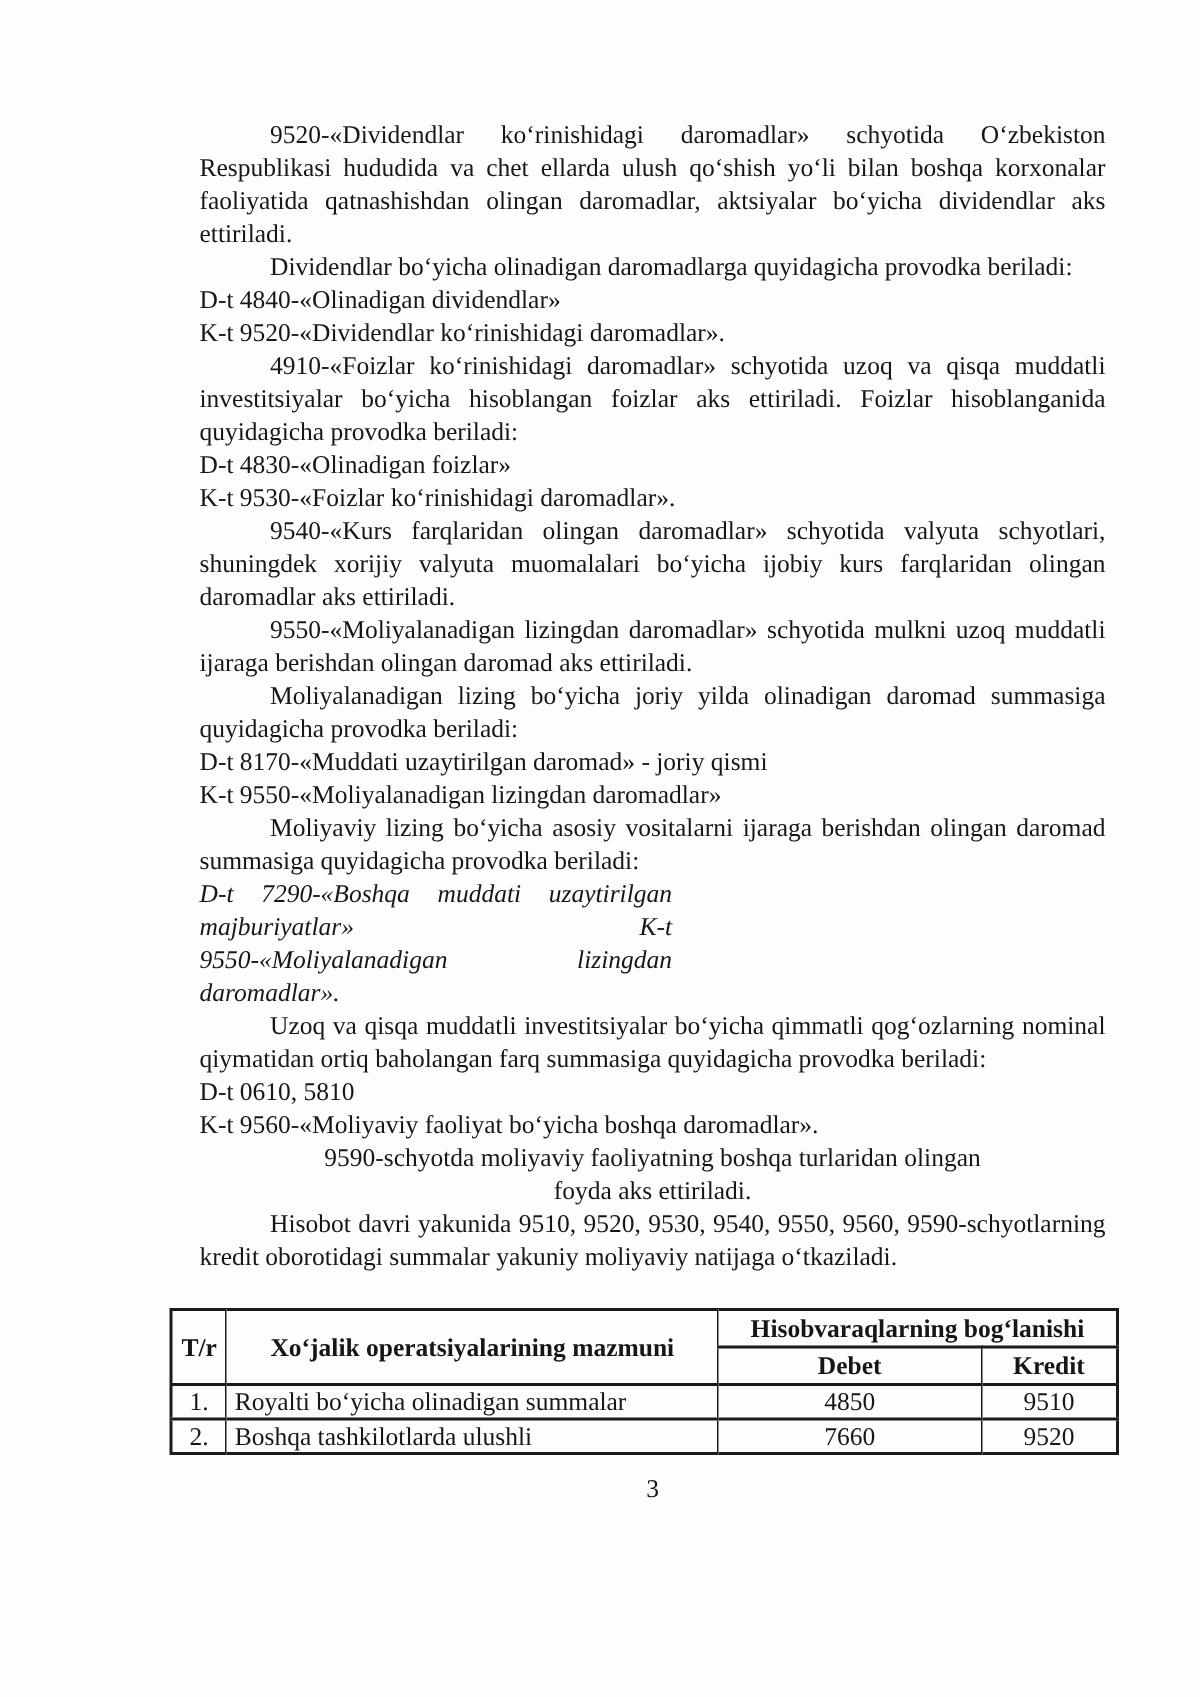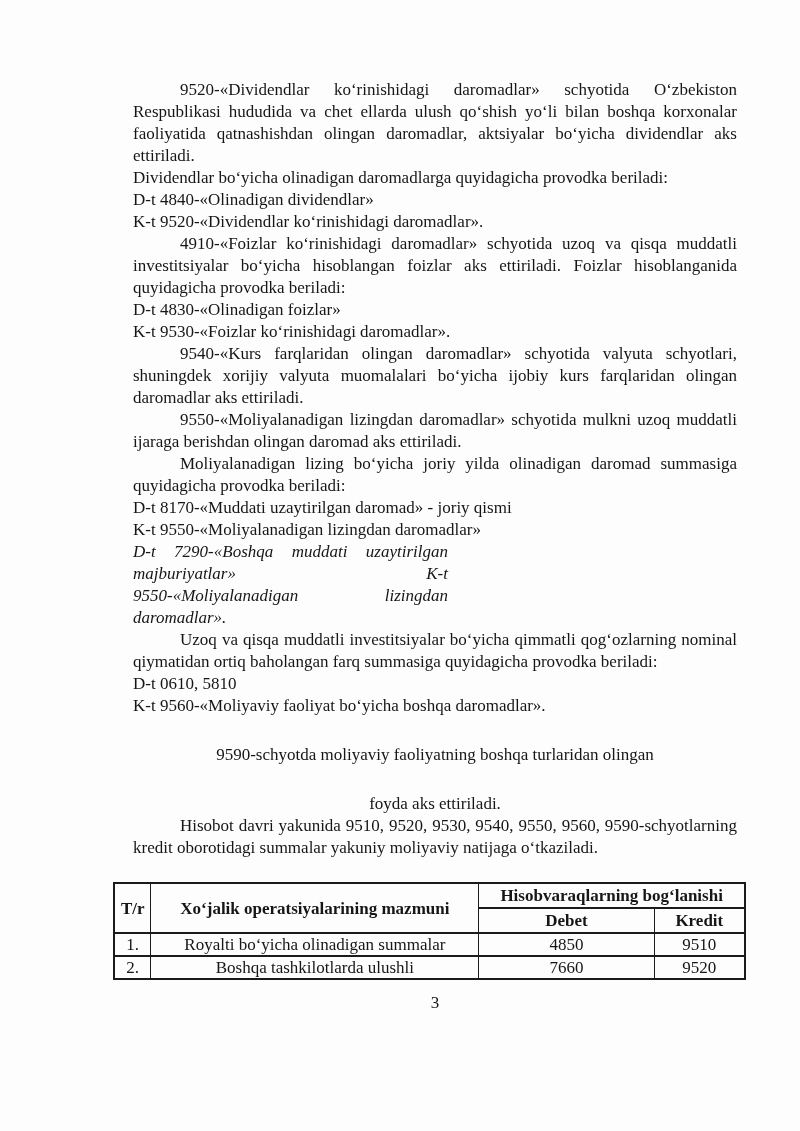--- a/index.html
+++ b/index.html
@@ -18,22 +18,22 @@
   }
   .page {
     box-sizing: border-box;
     width: 800px;
     height: 1131px;
     padding: 79px 63px 0 133px;
   }
   p { margin: 0; }
   .justify { text-align: justify; }
   .indent  { text-indent: 47px; }
-  .leftpad { }
-  .center  { text-align: center; margin-top: 27px; }
+  .leftpad { margin-left: 47px; }
+  .center  { text-align: center; }
 
   .narrow { width: 315px; font-style: italic; }
   .nline.just {
     text-align: justify;
     -moz-text-align-last: justify;
     text-align-last: justify;
   }
   .nline.spread {
     display: flex;
     justify-content: space-between;
@@ -55,21 +55,21 @@
     font-size: 17px;
     line-height: 21px;
   }
   .ops-table th {
     font-weight: bold;
     text-align: center;
     height: 23px;
   }
   .ops-table td { height: 21px; }
   .ops-table td.c { text-align: center; }
-  .ops-table td.l { text-align: center; }
+  .ops-table td.l { text-align: left; }
 
   .pagenum {
     margin-top: 12px;
     text-align: center;
   }
 </style>
 </head>
 <body>
 
 <div class="page">
@@ -83,20 +83,21 @@
   <p>D-t 4830-«Olinadigan foizlar»</p>
   <p>K-t 9530-«Foizlar ko‘rinishidagi daromadlar».</p>
 
   <p class="justify indent">9540-«Kurs farqlaridan olingan daromadlar» schyotida valyuta schyotlari, shuningdek xorijiy valyuta muomalalari bo‘yicha ijobiy kurs farqlaridan olingan daromadlar aks ettiriladi.</p>
   <p class="justify indent">9550-«Moliyalanadigan lizingdan daromadlar» schyotida mulkni uzoq muddatli ijaraga berishdan olingan daromad aks ettiriladi.</p>
 
   <p class="justify indent">Moliyalanadigan lizing bo‘yicha joriy yilda olinadigan daromad summasiga quyidagicha provodka beriladi:</p>
   <p>D-t 8170-«Muddati uzaytirilgan daromad» - joriy qismi</p>
   <p>K-t 9550-«Moliyalanadigan lizingdan daromadlar»</p>
 
+  <p class="justify indent">Moliyaviy lizing bo‘yicha asosiy vositalarni ijaraga berishdan olingan daromad summasiga quyidagicha provodka beriladi:</p>
 
   <div class="narrow">
     <div class="nline just">D-t 7290-«Boshqa muddati uzaytirilgan</div>
     <div class="nline spread">
       <span>majburiyatlar»</span>
       <span>K-t</span>
     </div>
     <div class="nline spread">
       <span>9550-«Moliyalanadigan</span>
       <span>lizingdan</span>

